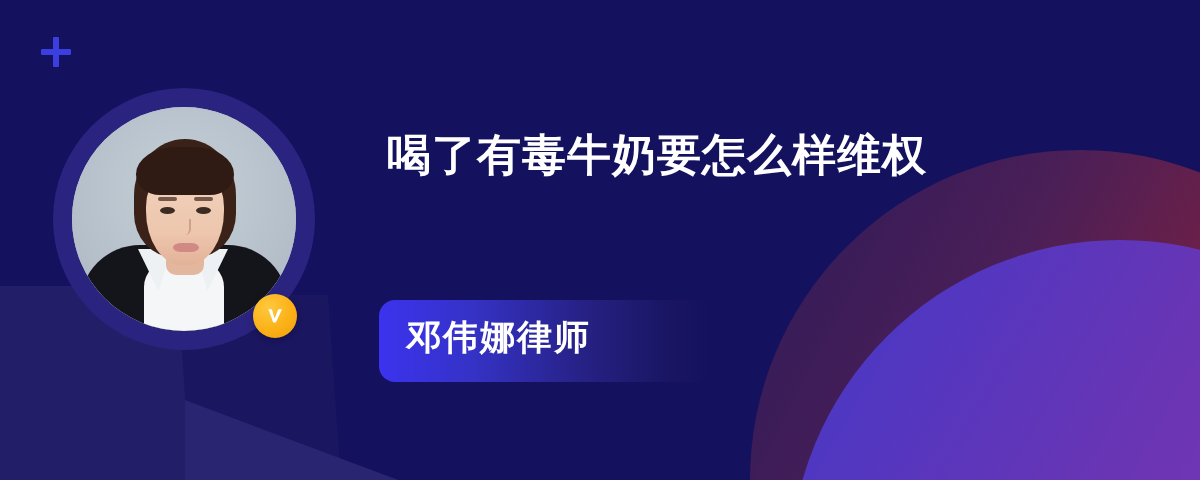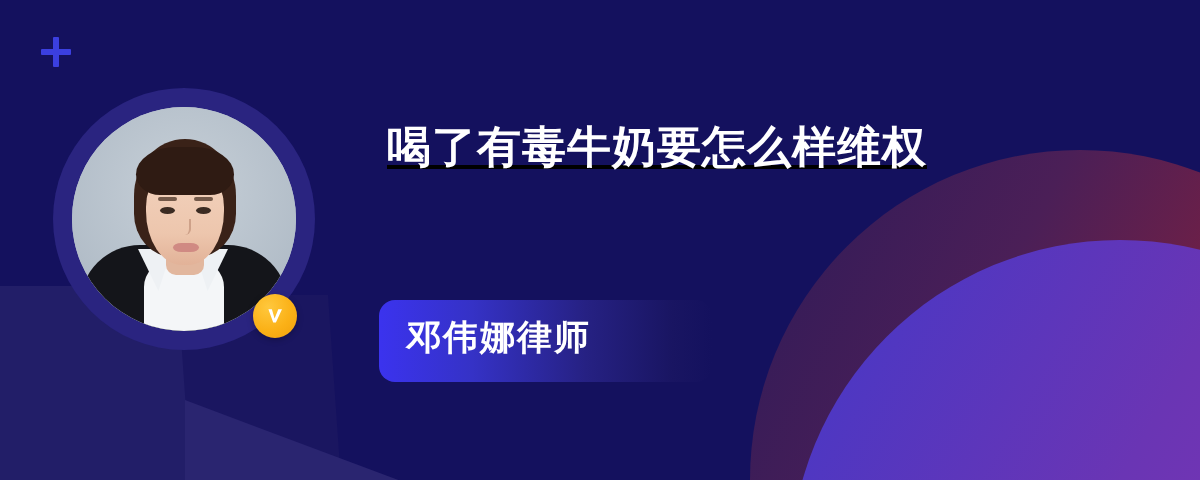--- a/index.html
+++ b/index.html
@@ -229,23 +229,22 @@
     justify-content: center;
     box-shadow: 0 2px 6px rgba(0,0,0,.25);
     z-index: 6;
   }
   .verified-badge svg { display: block; }
 
   
   .content {
     position: absolute;
     left: 387px;
-    top: 113px;
+    top: 121px;
     width: 690px;
-    text-decoration: underline;
   }
   .headline {
     margin: 0;
     font-size: 44px;
     line-height: 67px;
     font-weight: 700;
     color: #ffffff;
     letter-spacing: 1px;
     width: 640px;
   }

